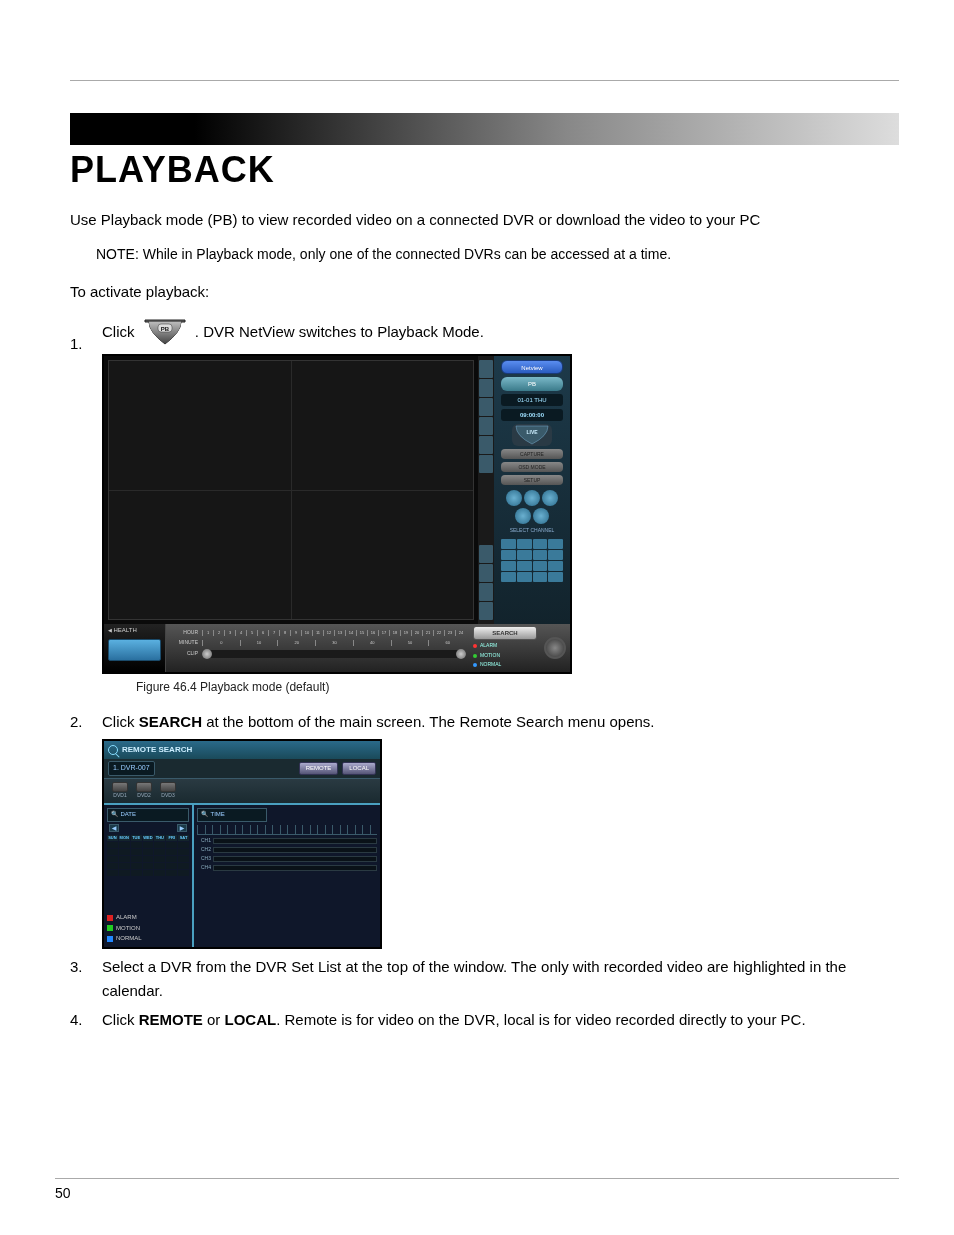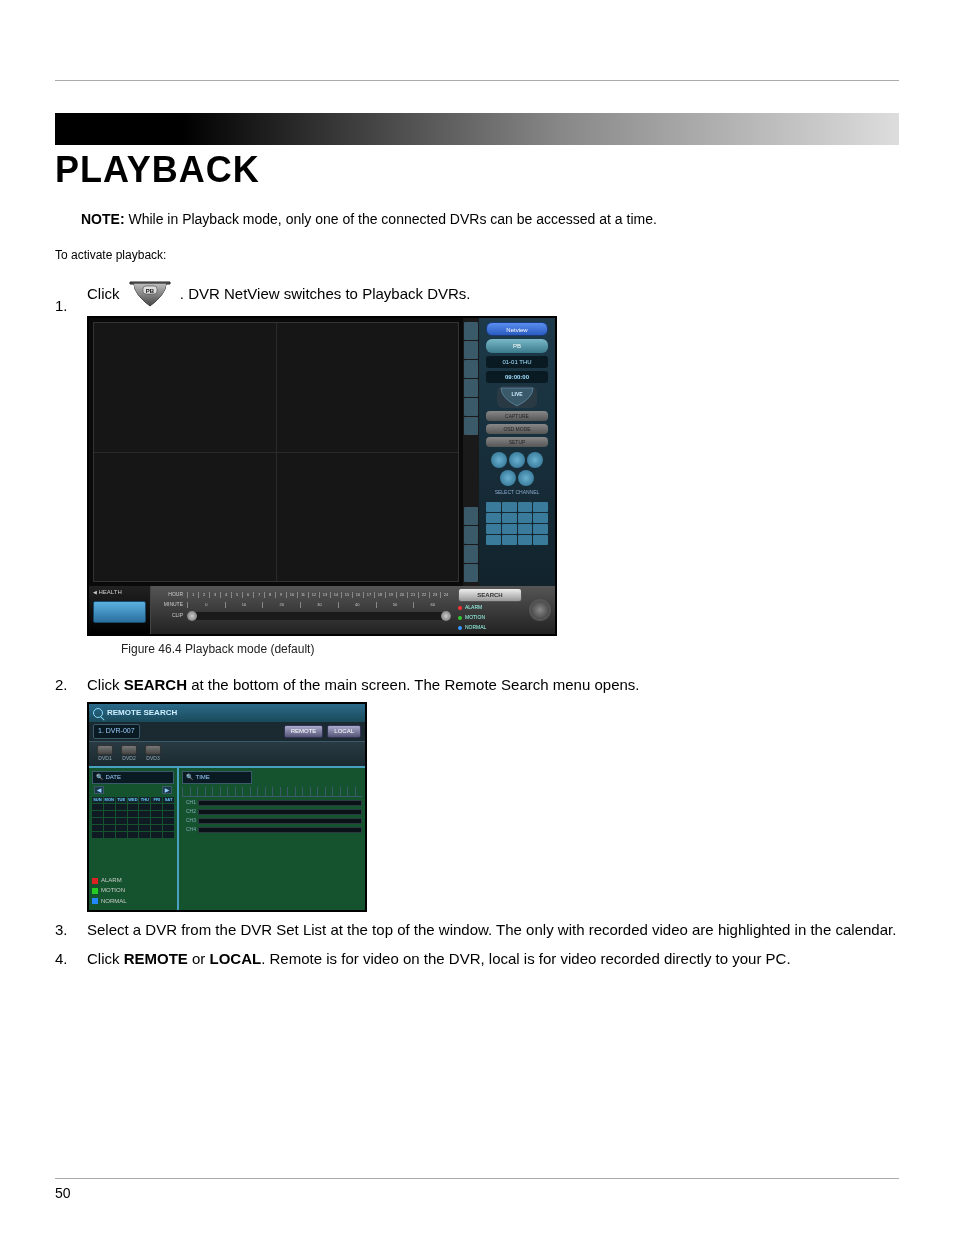--- a/index.html
+++ b/index.html
@@ -5,21 +5,21 @@
   * { box-sizing: border-box; margin: 0; padding: 0; }
   body {
     width: 954px;
     height: 1235px;
     font-family: Arial, Helvetica, sans-serif;
     background: #fff;
     color: #000;
     position: relative;
   }
   .page {
-    padding: 80px 55px 40px 55px;
+    padding: 80px 55px 40px 70px;
   }
   .top-rule {
     border-top: 1px solid #aaa;
     margin-bottom: 32px;
   }
   .gradient-bar {
     height: 32px;
     background: linear-gradient(to right, #000 0%, #000 15%, #888 60%, #ddd 100%);
     margin-bottom: 4px;
   }
@@ -33,23 +33,23 @@
   .intro {
     font-size: 15px;
     line-height: 1.5;
     margin-bottom: 12px;
   }
   .note-block {
     font-size: 14px;
     margin: 0 0 18px 26px;
     line-height: 1.5;
   }
-  .note-block b { font-weight: 700; }
+  .note-block b { font-weight: 400; }
   .activate {
-    font-size: 12px;
+    font-size: 15px;
     margin-bottom: 18px;
   }
   ol {
     list-style: none;
     counter-reset: step;
     padding-left: 0;
   }
   ol > li {
     counter-increment: step;
     font-size: 15px;
@@ -180,21 +180,21 @@
   .dot { width:4px; height:4px; border-radius:50%; }
   .dot.r { background:#f33; } .dot.g { background:#3c3; } .dot.b { background:#39f; }
   .disk { width: 30px; display:flex; align-items:center; justify-content:center; }
   .disk .d { width: 22px; height: 22px; border-radius: 50%; background: radial-gradient(#888,#333); border: 2px solid #555; }
 
   
   .shot2 {
     width: 280px;
     height: 210px;
     border: 2px solid #000;
-    background: #14532d;
+    background: #0f172a;
     display: flex;
     flex-direction: column;
   }
   .shot2-title {
     height: 18px;
     background: linear-gradient(#2a6a8a, #1a4a5a);
     display: flex;
     align-items: center;
     padding: 0 4px;
     gap: 4px;
@@ -270,20 +270,21 @@
   }
 </style>
 </head>
 <body>
 
 <div class="page">
   <div class="top-rule"></div>
   <div class="gradient-bar"></div>
   <h1>PLAYBACK</h1>
 
+  <p class="intro">Use Playback mode (PB) to view recorded video on a connected DVR or download the video to your PC</p>
 
   <p class="note-block">
     <b>NOTE:</b><span> While in Playback mode, only one of the connected DVRs can be accessed at a time.</span>
   </p>
 
   <p class="activate">To activate playback:</p>
 
   <ol>
     <li class="with-icon">
       <span>Click </span>
@@ -294,21 +295,21 @@
           <defs>
               <linearGradient id="g1" x1="0" y1="0" x2="0" y2="1">
                 <stop offset="0" stop-color="#bbb"></stop>
                 <stop offset="1" stop-color="#444"></stop>
               </linearGradient>
             </defs>
           <rect x="15" y="6" width="14" height="8" rx="3" fill="#ddd" stroke="#333" stroke-width="0.5"></rect>
           <text x="22" y="12.5" font-size="6" font-weight="bold" text-anchor="middle" fill="#111">PB</text>
         </svg>
       </span>
-      <span>. DVR NetView switches to Playback DVRs.</span>
+      <span>. DVR NetView switches to Playback Mode.</span>
 
       
       <div class="figure-container">
         <div class="shot1">
           <div class="shot1-top">
             <div class="video-grid"></div>
             <div class="side-strip">
               <div class="chip"></div>
               <div class="chip"></div>
               <div class="chip"></div>

